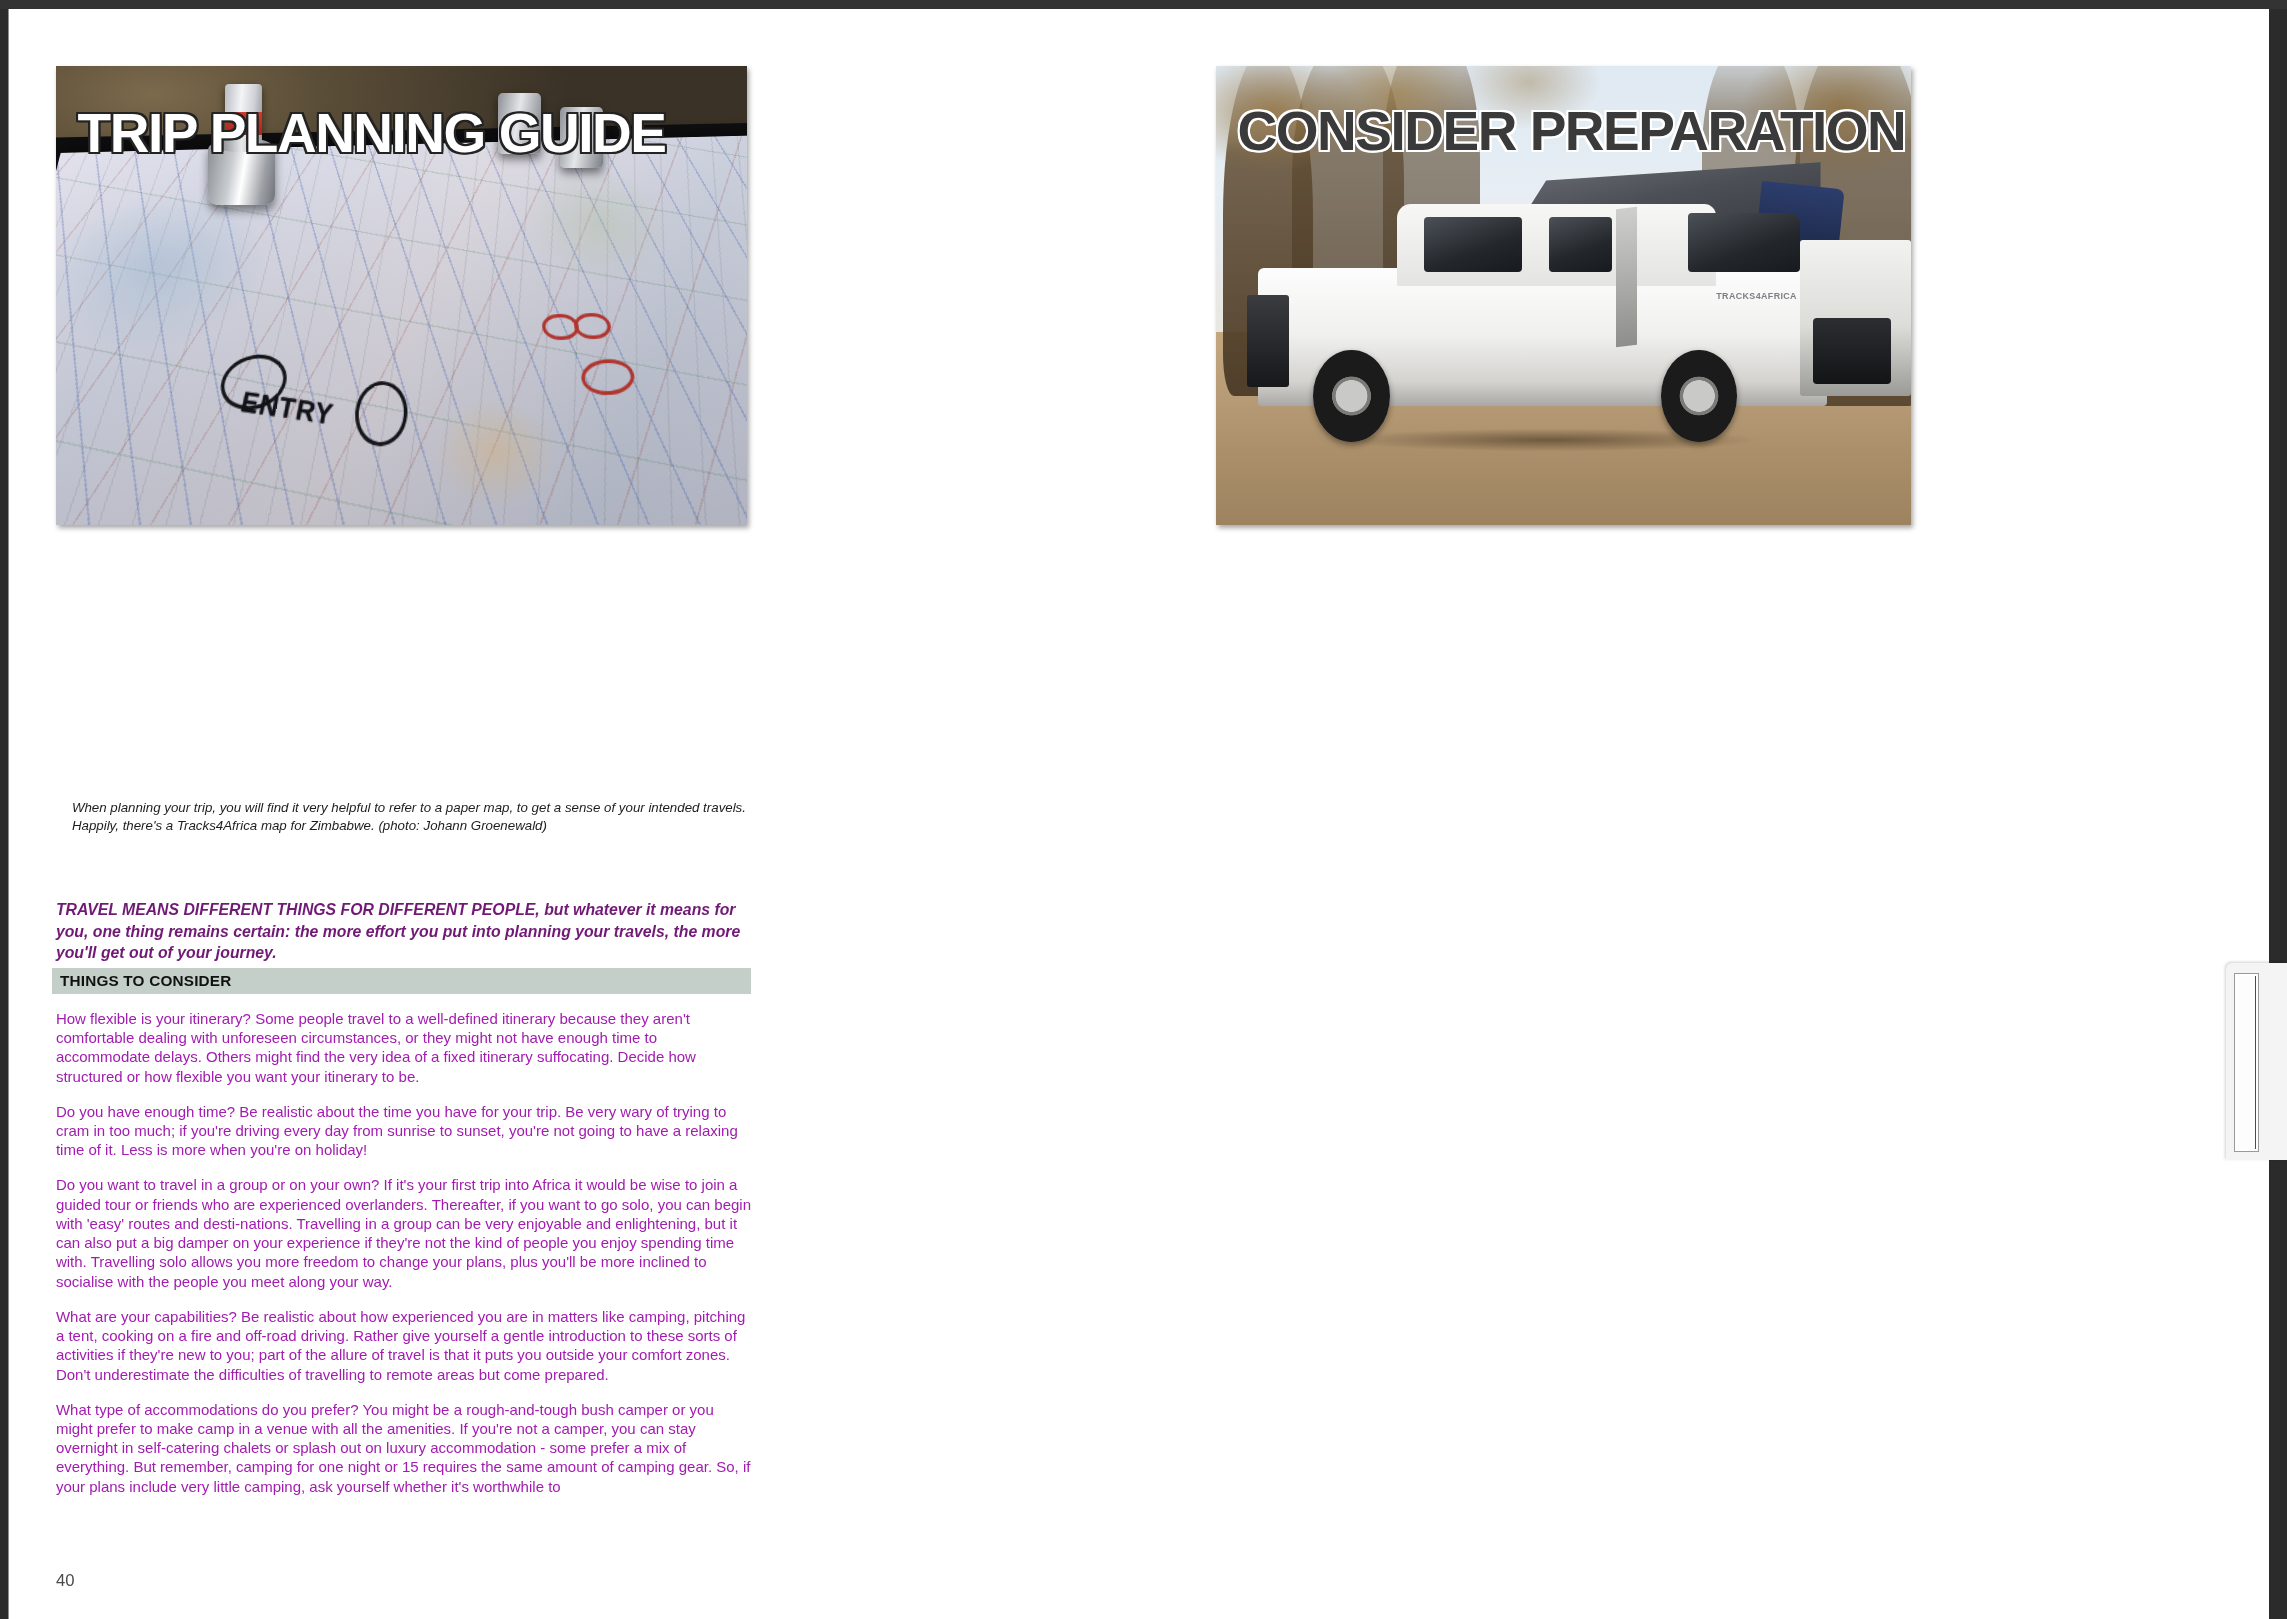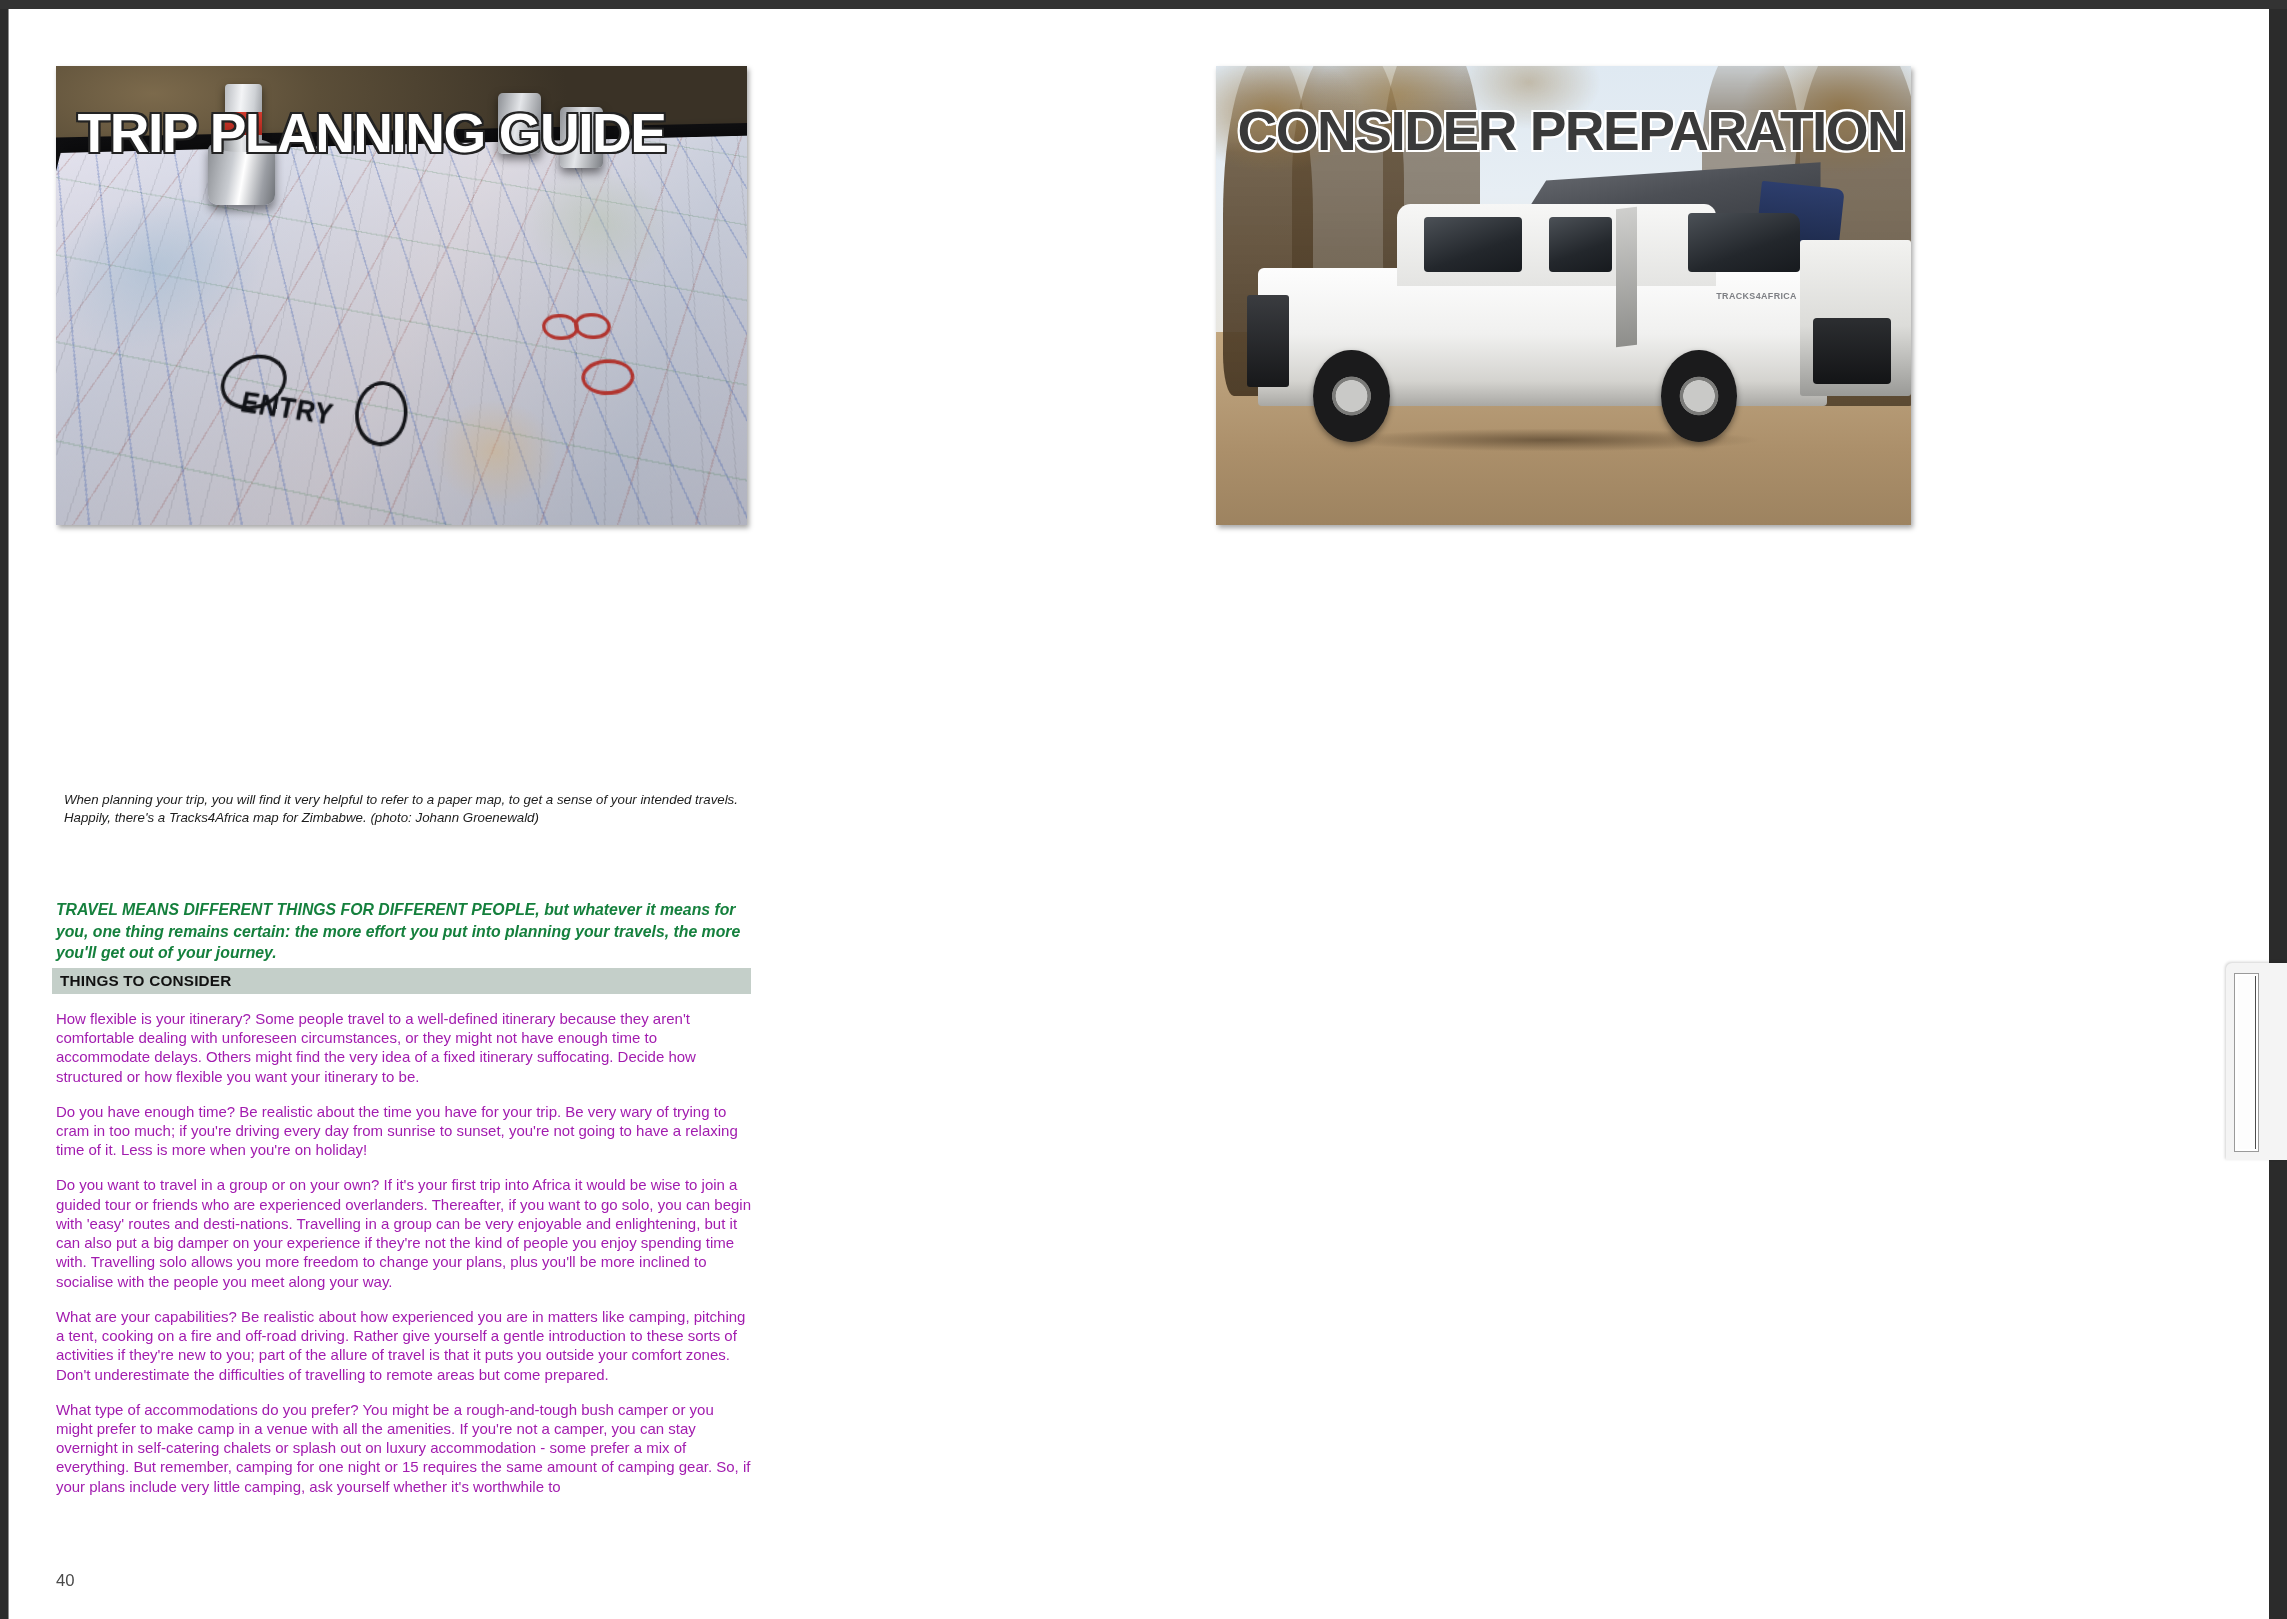--- a/index.html
+++ b/index.html
@@ -299,32 +299,32 @@
       -2px 0 0 #ffffff, 2px 0 0 #ffffff, 0 -2px 0 #ffffff, 0 2px 0 #ffffff,
       -2px -2px 0 #ffffff, 2px -2px 0 #ffffff, -2px 2px 0 #ffffff, 2px 2px 0 #ffffff;
   }
 
   
   .caption {
     position: absolute;
     font-style: italic;
     color: #1d1d1d;
     line-height: 1.34;
-    margin: 8px;
+    margin: 16px;
   }
   .caption-left {
     left: 47px; top: 774px; width: 694px;
     font-size: 13.3px;
   }
 
   .intro {
     position: absolute;
     font-style: italic;
     font-weight: 700;
-    color: #15803d;
+    color: #701a75;
     line-height: 1.37;
     margin: 0;
   }
   .intro-left  { left: 47px;   top: 890px; width: 695px; font-size: 15.8px; }
 
   .section-bar {
     position: absolute;
     background: #c4cfc9;
     color: #111111;
     font-weight: 700;

